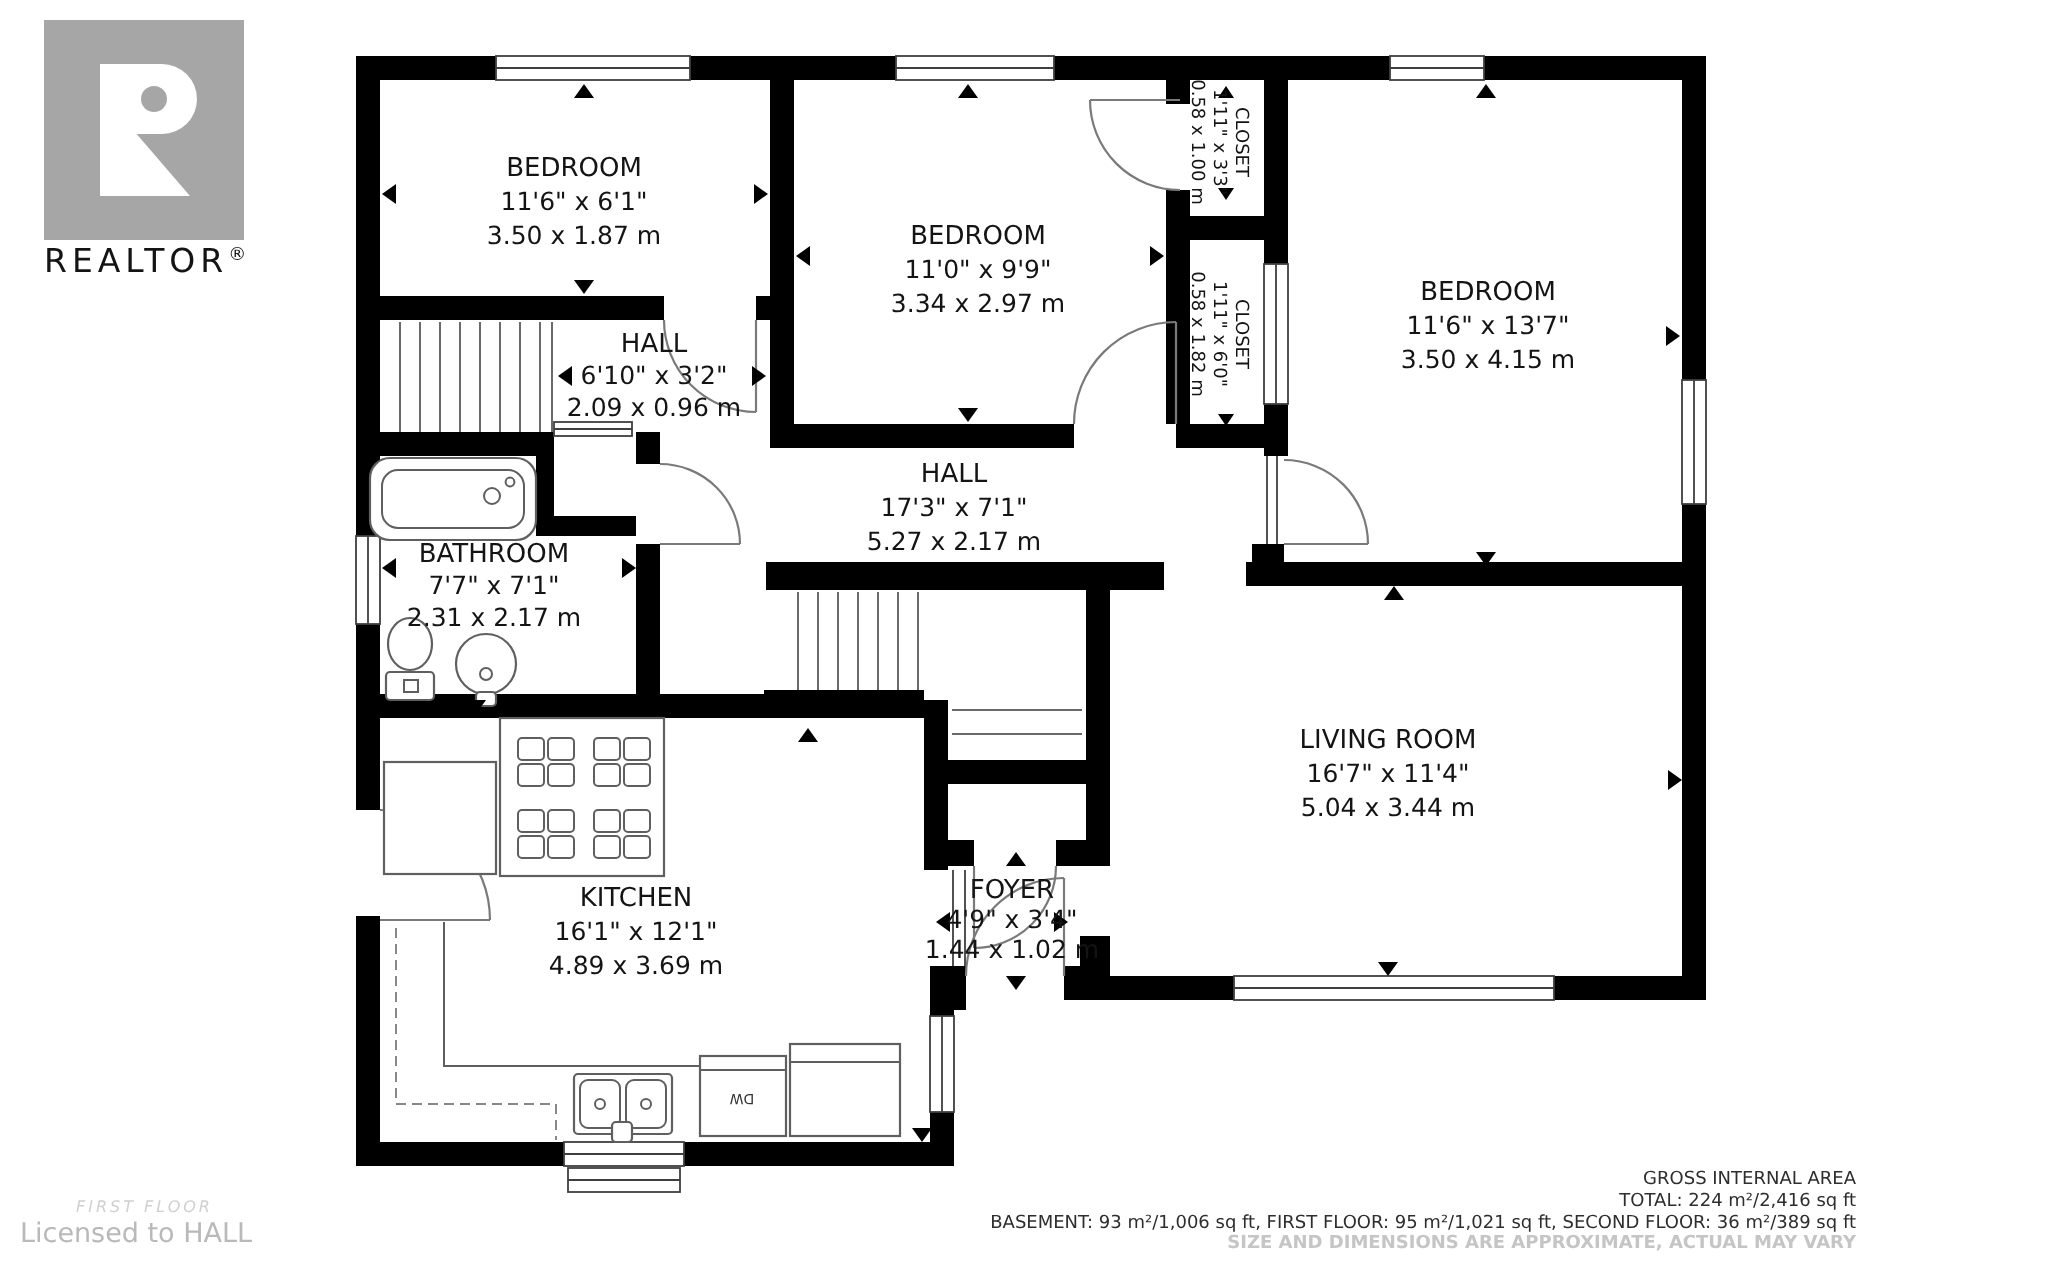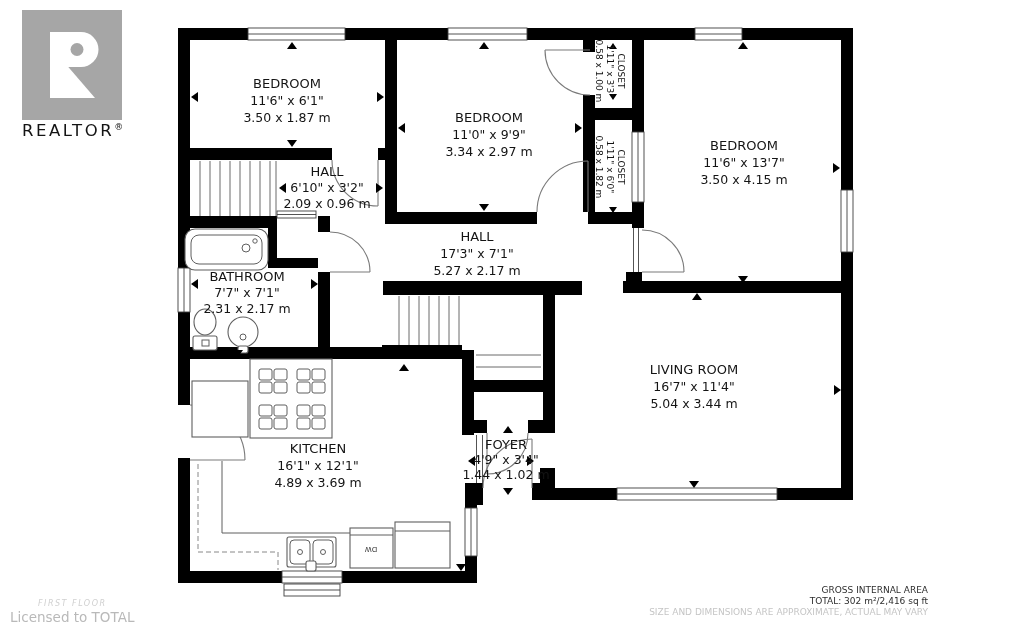--- a/index.html
+++ b/index.html
@@ -3,21 +3,21 @@
 <meta charset="utf-8">
 <style>
   html,body{margin:0;padding:0;background:#fff;}
   .canvas{position:relative;width:1024px;height:639px;background:#ffffff;overflow:hidden;
           font-family:"DejaVu Sans","Liberation Sans",sans-serif;}
   .logo{position:absolute;left:20px;top:8px;}
   .wm-floor{position:absolute;left:38px;top:599px;font-size:8px;color:#d0d0d0;letter-spacing:1.5px;font-style:italic;}
   .wm-lic{position:absolute;left:10px;top:609px;font-size:13.5px;color:#b9b9b9;}
   .footer{position:absolute;left:0;top:585px;width:928px;text-align:right;
           font-size:9px;line-height:10.8px;color:#2e2e2e;}
-  .footer .dim{color:#c5c5c5;}
+  .footer .dim{color:#c5c5c5;font-weight:bold;}
   svg text{font-family:"DejaVu Sans","Liberation Sans",sans-serif;fill:#141414;}
   .rname{font-size:13px;}
   .rdim{font-size:12.5px;}
   .rclo{font-size:9px;}
   .dwlbl{font-size:7px;fill:#333;}
   .wall{fill:#000;}
   .open{fill:#fff;}
   .fix{stroke:#5f5f5f;stroke-width:1.1;fill:#fff;}
   .fixline{stroke:#5f5f5f;stroke-width:1;fill:none;}
   .tread{stroke:#6a6a6a;stroke-width:1;}
@@ -314,21 +314,22 @@
       </g>
       <g>
         <text class="rclo" x="621" y="170" transform="rotate(90 621,167)">CLOSET</text>
         <text class="rclo" x="610" y="170" transform="rotate(90 610,167)">1'11" x 6'0"</text>
         <text class="rclo" x="599" y="170" transform="rotate(90 599,167)">0.58 x 1.82 m</text>
       </g>
     </g>
   </svg>
 
   <div class="wm-floor">FIRST FLOOR</div>
-  <div class="wm-lic">Licensed to TOTAL</div>
+  <div class="wm-lic">Licensed to HALL</div>
 
   <div class="footer">
     <div>GROSS INTERNAL AREA</div>
-    <div>TOTAL: 302 m²/2,416 sq ft</div>
+    <div>TOTAL: 224 m²/2,416 sq ft</div>
+    <div>BASEMENT: 93 m²/1,006 sq ft, FIRST FLOOR: 95 m²/1,021 sq ft, SECOND FLOOR: 36 m²/389 sq ft</div>
     <div class="dim">SIZE AND DIMENSIONS ARE APPROXIMATE, ACTUAL MAY VARY</div>
   </div>
 
 </div>
 
 </body></html>

